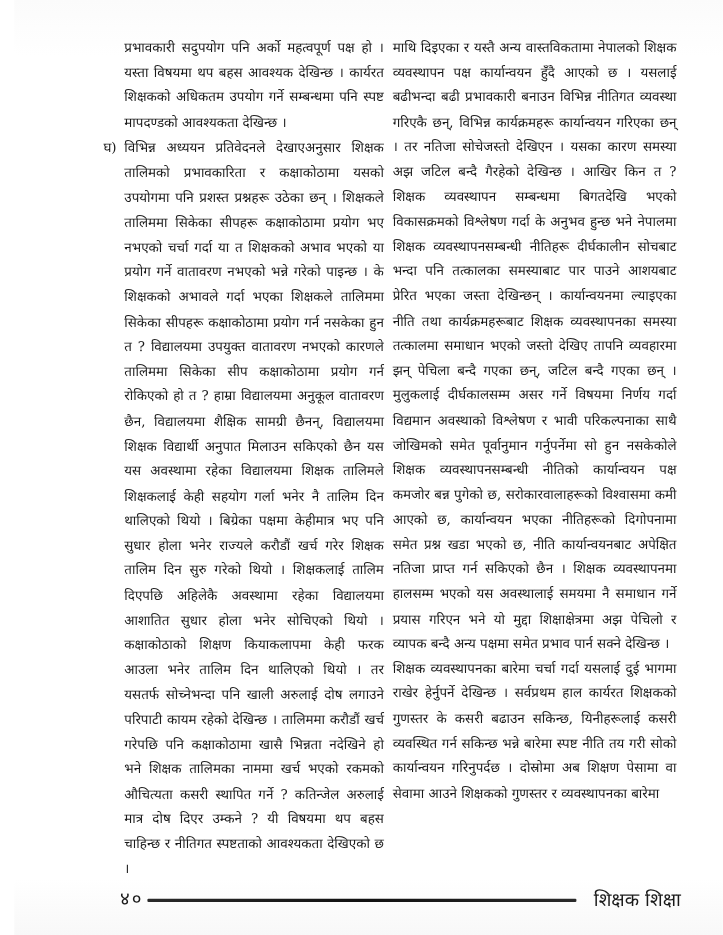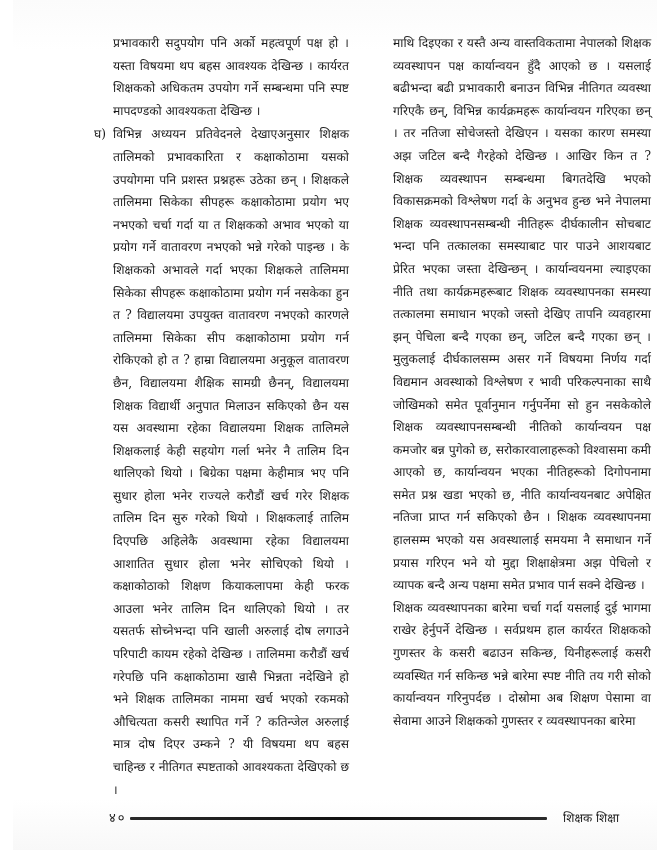--- a/index.html
+++ b/index.html
@@ -28,21 +28,20 @@
       line-height: 22.6px;
       text-align: justify;
     }
     .col-left {
       left: 100px;
       width: 236px;
     }
     .col-right {
       left: 344px;
       width: 258px;
-      margin-left: 36px;
     }
     .para {
       margin: 0;
       text-align: justify;
       text-align-last: left;
     }
     .list-item {
       position: relative;
       margin: 0;
       text-align: justify;
@@ -63,33 +62,33 @@
       top: 808px;
       width: 510px;
       height: 18px;
       display: flex;
       align-items: center;
       font-size: 12px;
     }
     .footer-page {
       margin-right: 3px;
       font-family: Liberation Mono, monospace;
-      font-size: 13px;
+      font-size: 17px;
       letter-spacing: 2px;
     }
     .footer-rule {
       flex: 1;
       height: 3px;
       background: linear-gradient(to right, #2a2a2a 0%, #111 50%, #2a2a2a 100%);
       border-radius: 1px;
       margin-top: 2px;
     }
     .footer-title {
       margin-left: 16px;
-      font-size: 12px;
+      font-size: 17px;
       white-space: nowrap;
     }
   </style>
 </head>
 <body>
 
 <div class="page">
 
   <div class="column col-left">
     <p class="para">प्रभावकारी सदुपयोग पनि अर्को महत्वपूर्ण पक्ष हो । यस्ता विषयमा थप बहस आवश्यक देखिन्छ । कार्यरत शिक्षकको अधिकतम उपयोग गर्ने सम्बन्धमा पनि स्पष्ट मापदण्डको आवश्यकता देखिन्छ ।</p>

